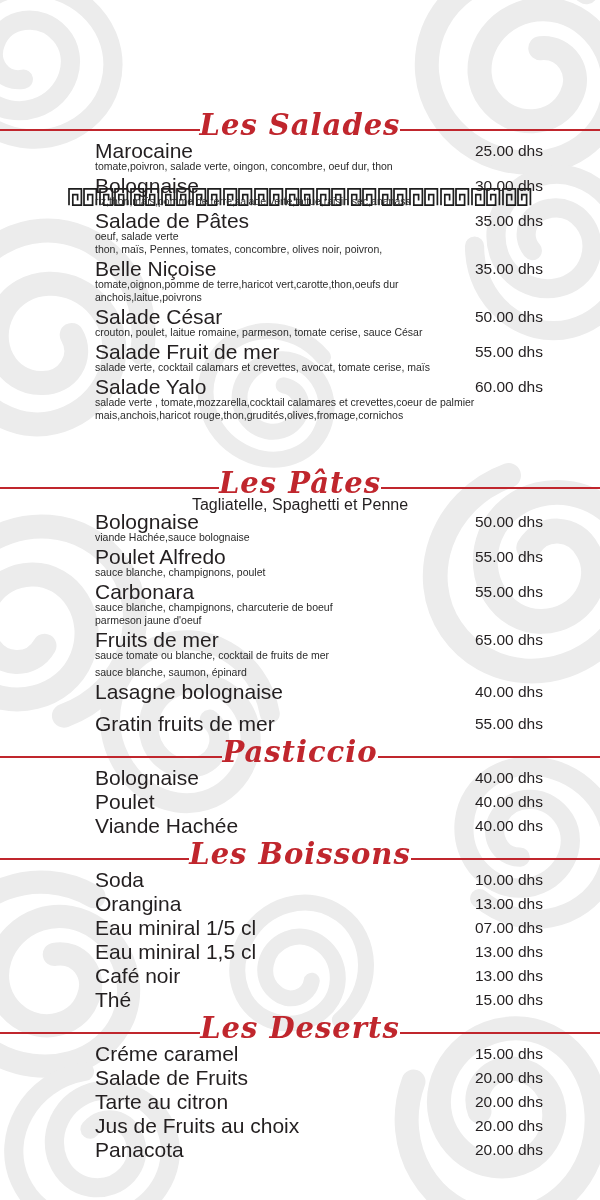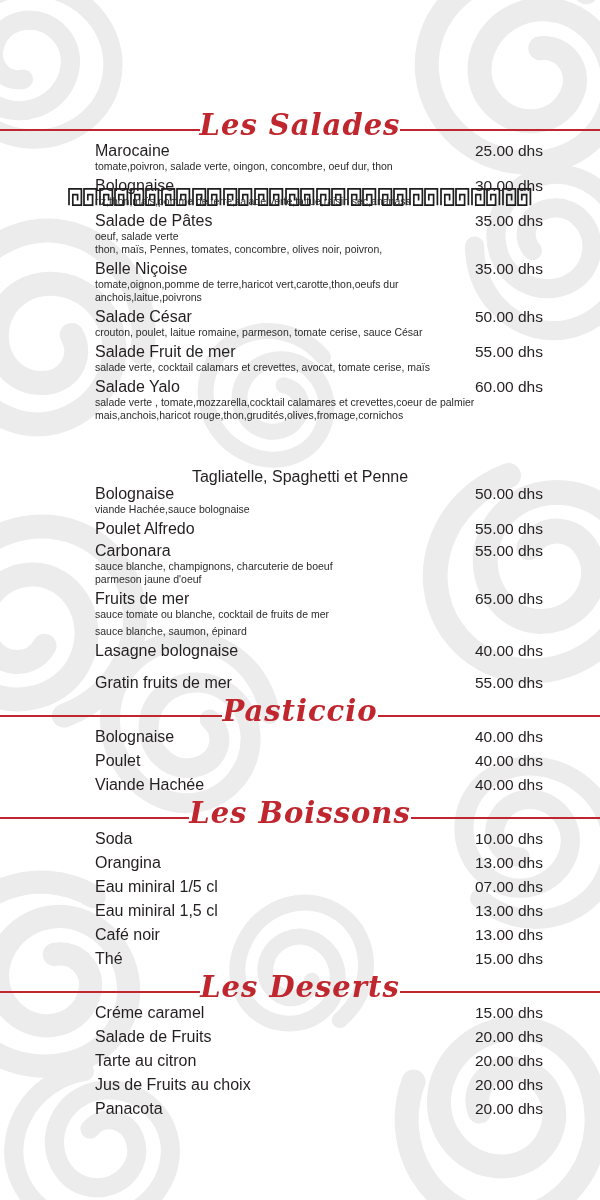--- a/index.html
+++ b/index.html
@@ -47,21 +47,21 @@
     white-space:nowrap;
   }
   .sec-subtitle{
     text-align:center;font-size:16px;line-height:13px;color:var(--text);
   }
   .items{padding:2px 57px 0 95px;}
   .item{margin-bottom:6px;}
   .item.has-desc{margin-bottom:4px;}
   .menu-section[data-si="1"] .item:nth-child(7){margin-top:14px;}
   .row{display:flex;justify-content:space-between;align-items:flex-start;}
-  .iname{font-size:16px;line-height:18px;color:var(--text);}
+  .iname{font-size:21px;line-height:18px;color:var(--text);}
   .iprice{font-size:15.5px;line-height:18px;color:var(--text);white-space:nowrap;}
   .idesc{font-size:10.5px;line-height:13px;color:#2b2b2b;white-space:nowrap;}
 </style>
 </head>
 <body>
 
 <div class="page">
 
   <svg class="bg-svg" width="600" height="1200" viewBox="0 0 600 1200" aria-hidden="true">
     <defs>
@@ -233,34 +233,40 @@
               <div class="row">
                 <div class="iname">Salade Yalo</div>
                 <div class="iprice">60.00 dhs</div>
               </div>
               <div class="idesc">salade verte , tomate,mozzarella,cocktail calamares et crevettes,coeur de palmier</div>
               <div class="idesc">mais,anchois,haricot rouge,thon,grudités,olives,fromage,cornichos</div>
             </div>
           </div>
         </section>
         <section class="menu-section" data-si="1">
+          <div class="sec-head">
+            <span class="rule"></span>
+            <h2 class="sec-title">Les Pâtes</h2>
+            <span class="rule"></span>
+          </div>
           <div class="sec-subtitle">Tagliatelle, Spaghetti et Penne</div>
           <div class="items">
             <div class="item has-desc">
               <div class="row">
                 <div class="iname">Bolognaise</div>
                 <div class="iprice">50.00 dhs</div>
               </div>
               <div class="idesc">viande Hachée,sauce bolognaise</div>
             </div>
             <div class="item has-desc">
               <div class="row">
                 <div class="iname">Poulet Alfredo</div>
                 <div class="iprice">55.00 dhs</div>
               </div>
+              <div class="idesc">sauce blanche, champignons, poulet</div>
             </div>
             <div class="item has-desc">
               <div class="row">
                 <div class="iname">Carbonara</div>
                 <div class="iprice">55.00 dhs</div>
               </div>
               <div class="idesc">sauce blanche, champignons, charcuterie de boeuf</div>
               <div class="idesc">parmeson jaune d'oeuf</div>
             </div>
             <div class="item has-desc">

